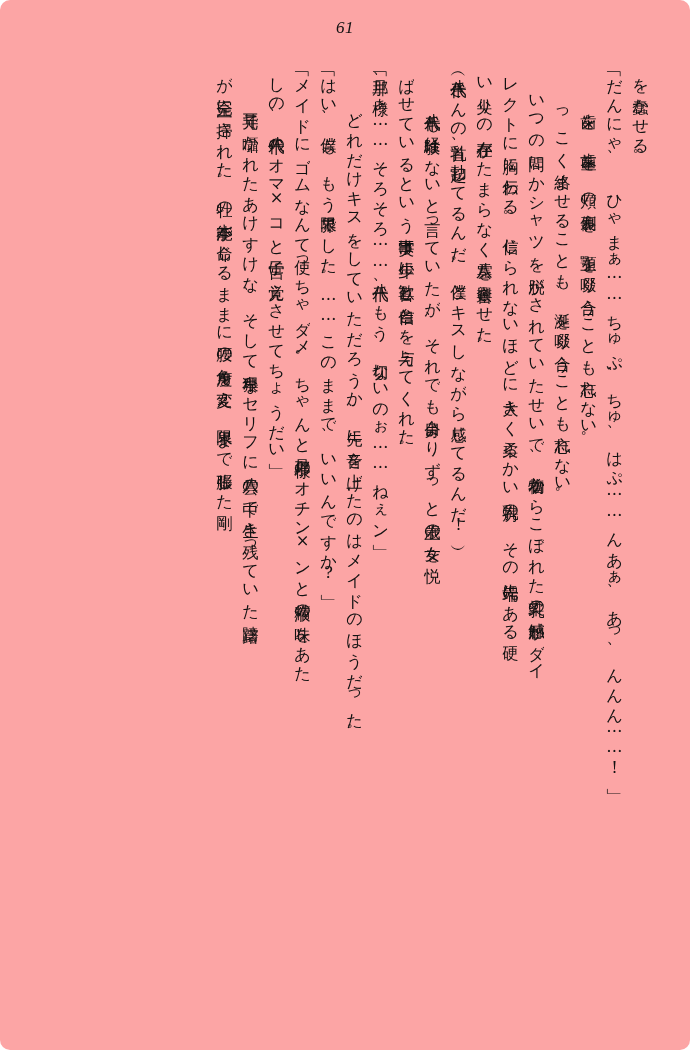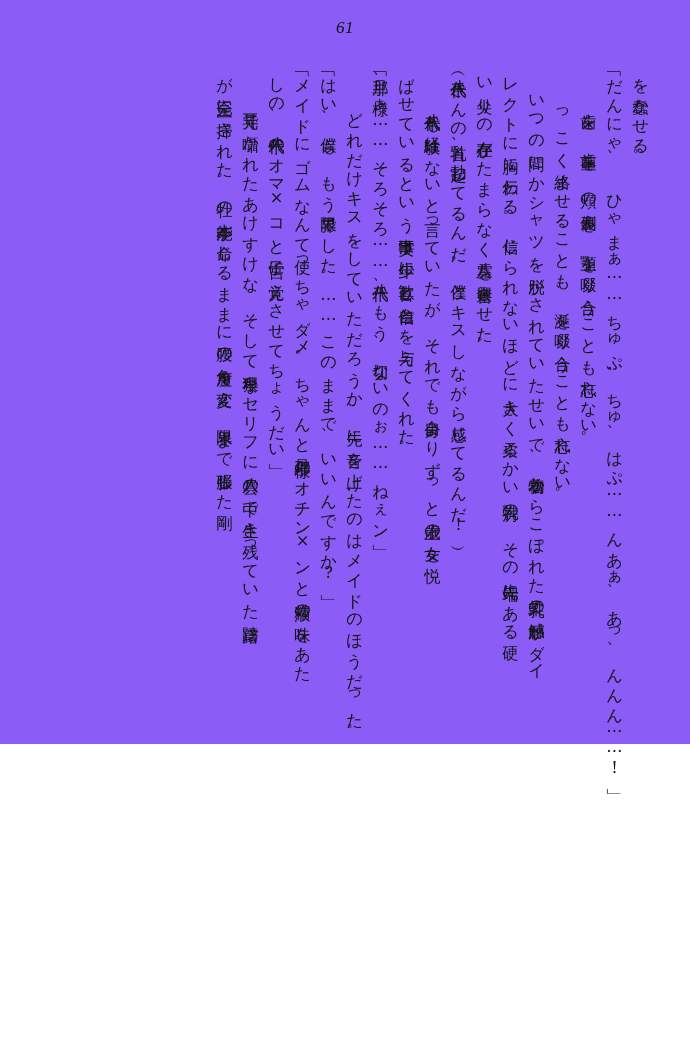--- a/index.html
+++ b/index.html
@@ -10,23 +10,24 @@
   body {
     width: 690px;
     height: 1050px;
     overflow: hidden;
     font-family: "Liberation Serif", "DejaVu Serif", serif;
     color: #111111;
   }
   .page {
     position: relative;
     width: 690px;
-    height: 744px;
-    background: #8b5cf6;
+    height: 1050px;
+    background: #fca5a5;
     box-sizing: border-box;
+    border-radius: 10px;
   }
   .page-number {
     position: absolute;
     top: 18px;
     left: 0;
     width: 690px;
     text-align: center;
     font-size: 17px;
     font-style: italic;
     font-family: "Liberation Serif", "DejaVu Serif", serif;

